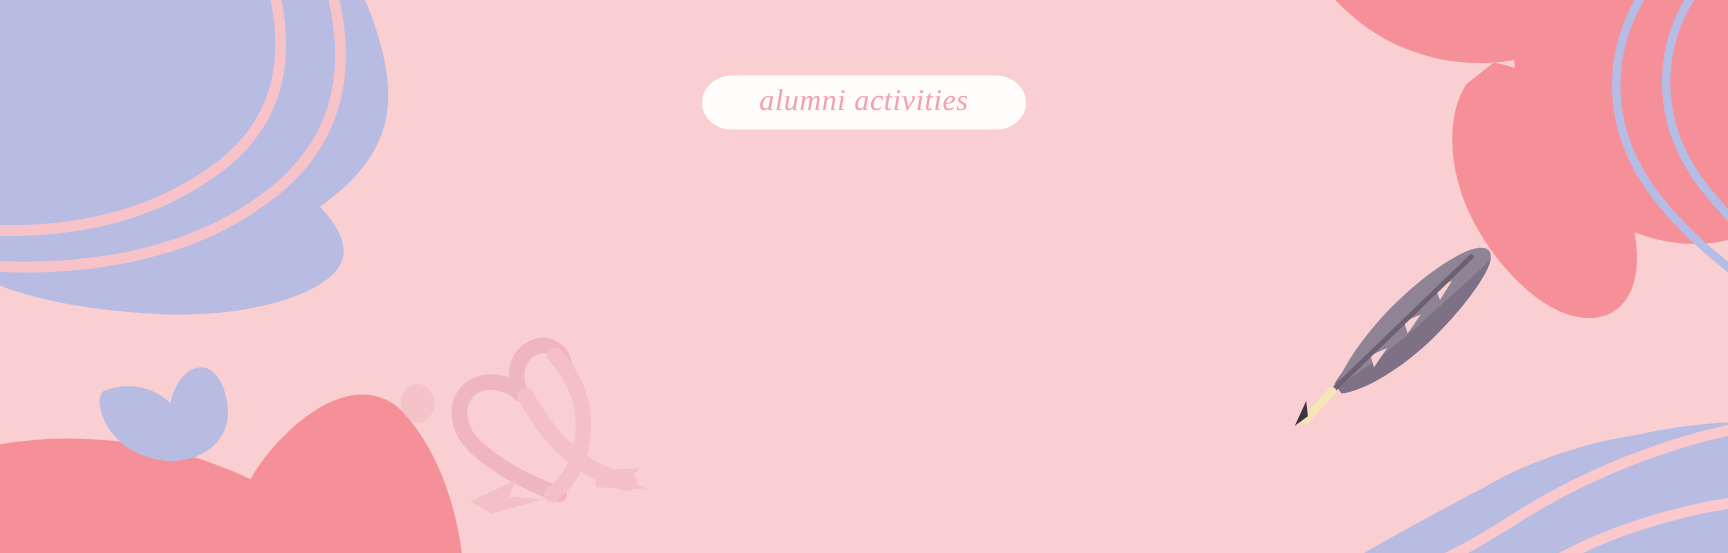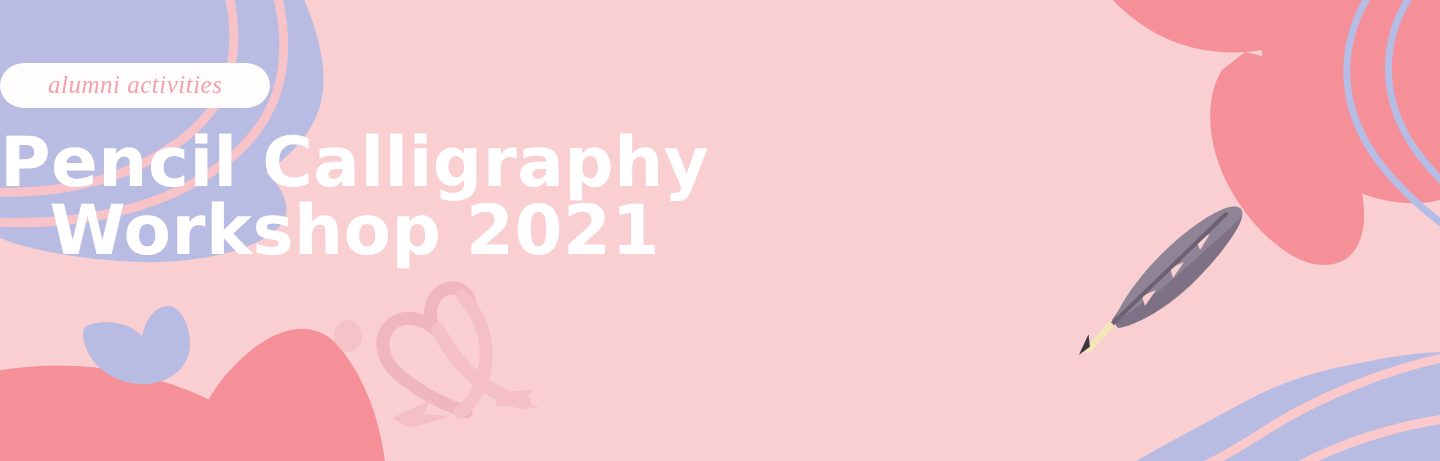--- a/index.html
+++ b/index.html
@@ -22,21 +22,21 @@
     width: 1440px;
     height: 461px;
     display: block;
   }
   #content {
     position: absolute;
     inset: 0;
     z-index: 5;
     display: flex;
     flex-direction: column;
-    align-items: flex-start;
+    align-items: center;
   }
   #badge {
     margin-top: 63px;
     background: #fffdfc;
     color: #f4a0ad;
     font-family: "Liberation Serif", serif;
     font-style: italic;
     font-size: 25px;
     letter-spacing: 0.5px;
     padding: 9px 48px 11px 48px;
@@ -128,19 +128,15 @@
       <path d="M1170,268 L1184,262 L1173,278 Z" fill="#f9cfd2"></path>
       <path d="M1142,296 L1156,290 L1145,306 Z" fill="#f9cfd2"></path>
       <path d="M1108,328 L1226,214" fill="none" stroke="#6c6072" stroke-width="4" stroke-linecap="round"></path>
       <path d="M1110,326 L1088,350" fill="none" stroke="#f5e6b8" stroke-width="7" stroke-linecap="round"></path>
       <path d="M1090,346 L1081,356 L1086,334 Z" fill="#3c3440" transform="rotate(12 1086 346)"></path>
     </g>
   </svg>
 
   <div id="content">
     <div id="badge">alumni activities</div>
-    <h1 id="title">
-      <span class="tline">Pencil Calligraphy</span>
-      <span class="tline">Workshop 2021</span>
-    </h1>
   </div>
 
 </div>
 
 </body></html>

